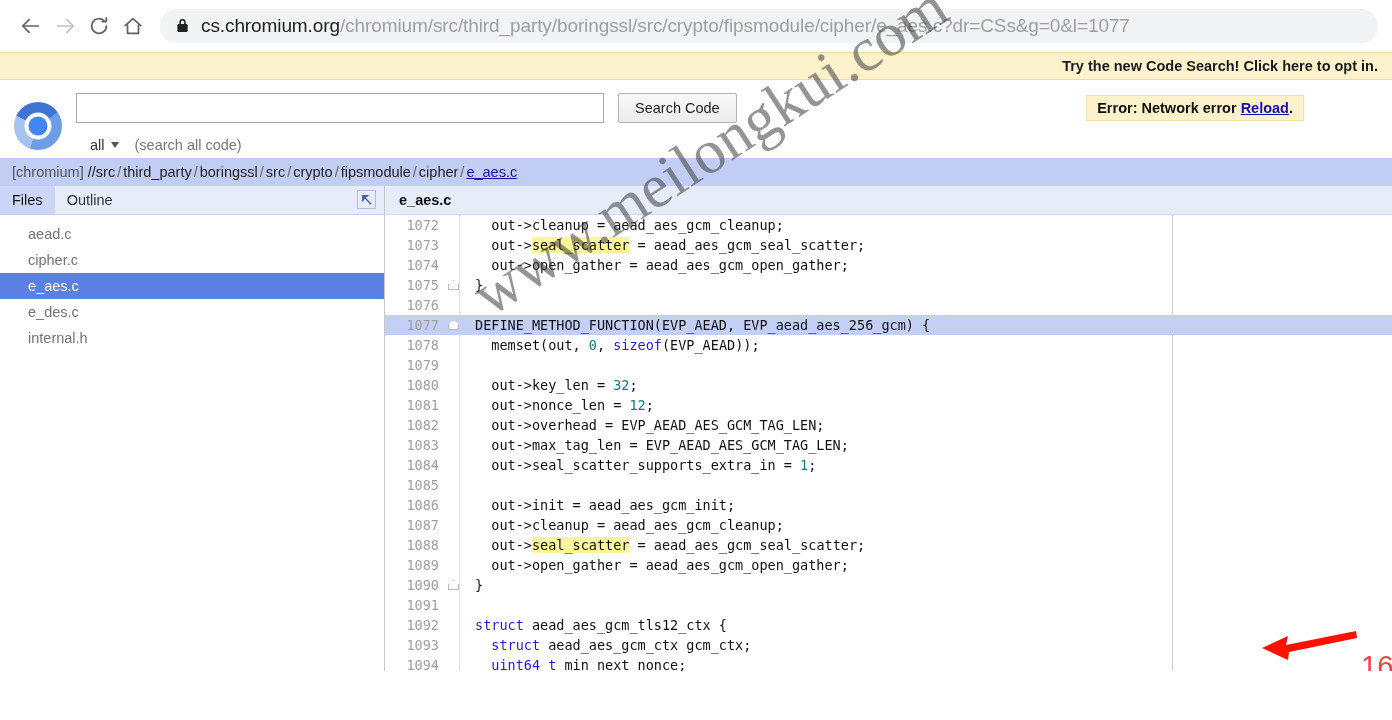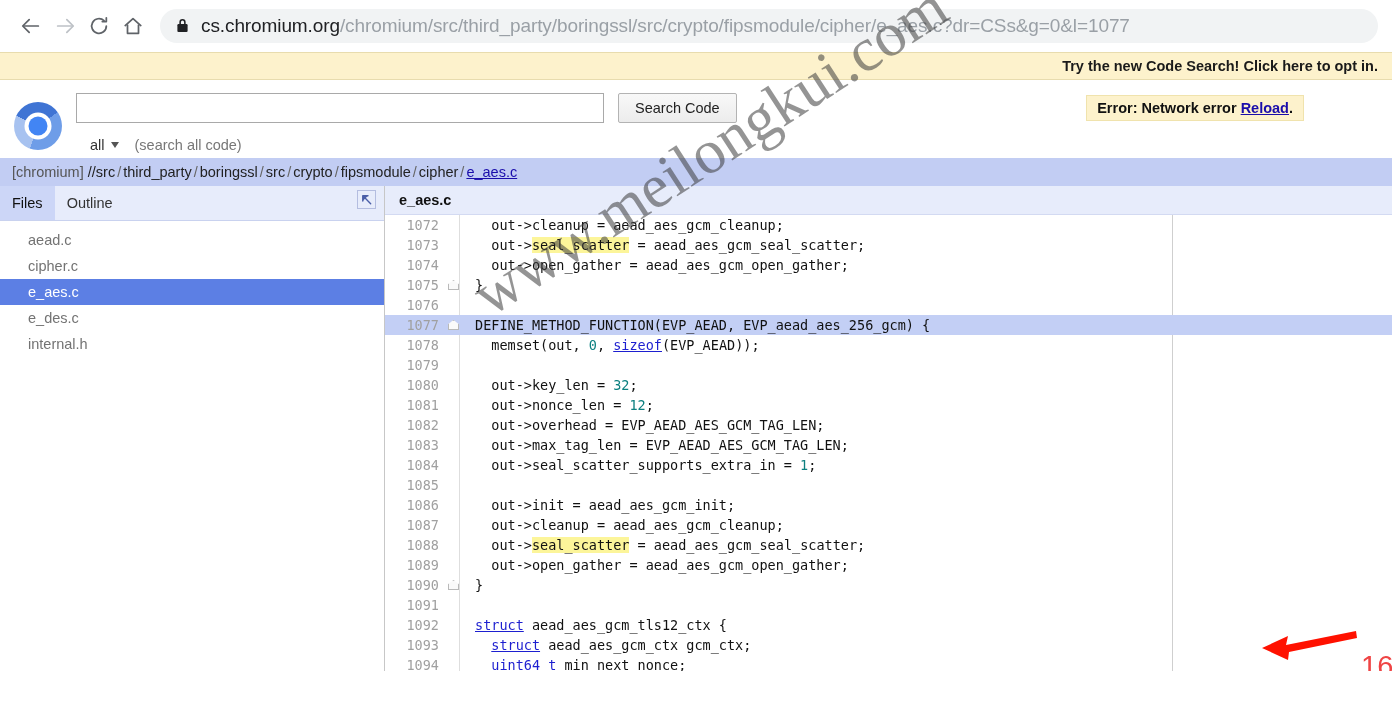--- a/index.html
+++ b/index.html
@@ -185,21 +185,21 @@
   
   .sidebar {
     width: 385px;
     flex: 0 0 385px;
     background: #ffffff;
     border-right: 1px solid #c7c7c7;
     display: flex;
     flex-direction: column;
   }
   .sidebar-tabs {
-    height: 35px;
+    height: 29px;
     background: #e7ecfb;
     display: flex;
     align-items: stretch;
     position: relative;
     border-bottom: 1px solid #c9d2ef;
   }
   .tab {
     display: flex; align-items: center;
     padding: 0 12px;
     font-size: 14.5px;
@@ -291,21 +291,21 @@
     width: 1px;
     background: #dedede;
   }
   .right-rule {
     position: absolute;
     left: 787px; top: 0; bottom: 0;
     width: 1px;
     background: #cfcfcf;
   }
   
-  .kw  { color: #1d1fd0; font-weight: normal; text-decoration: underline; }
+  .kw  { color: #1d1fd0; font-weight: normal; }
   .num { color: #0d8080; }
   .mark { background: #fcf59a; }
 
   
   .annot-arrow {
     position: absolute;
     left: 877px;
     top: 443px;
     pointer-events: none;
   }

